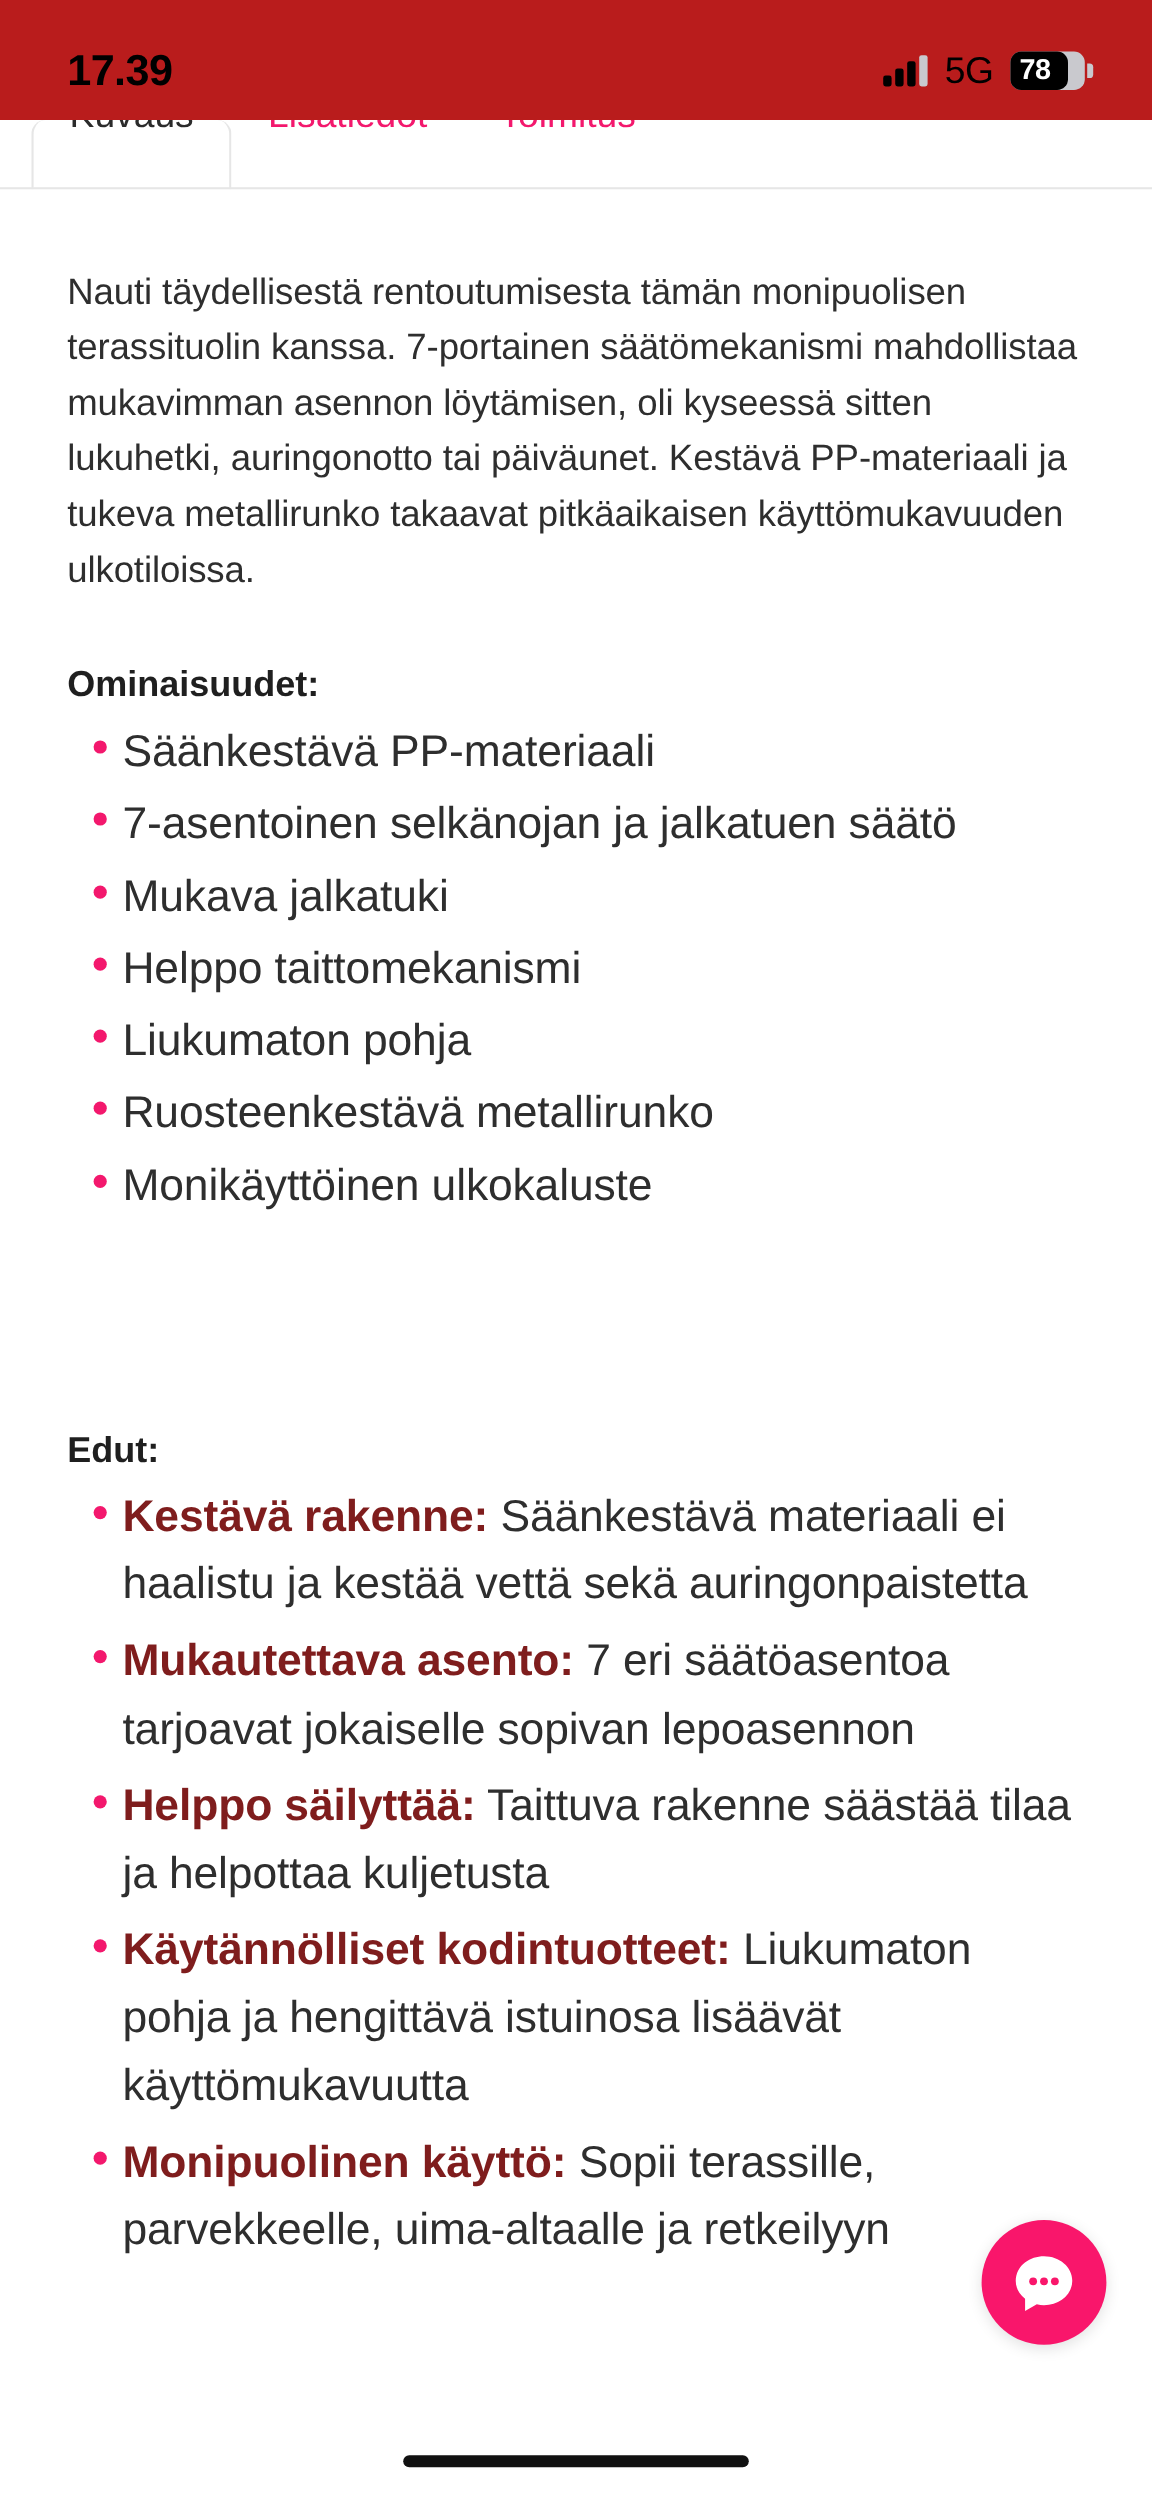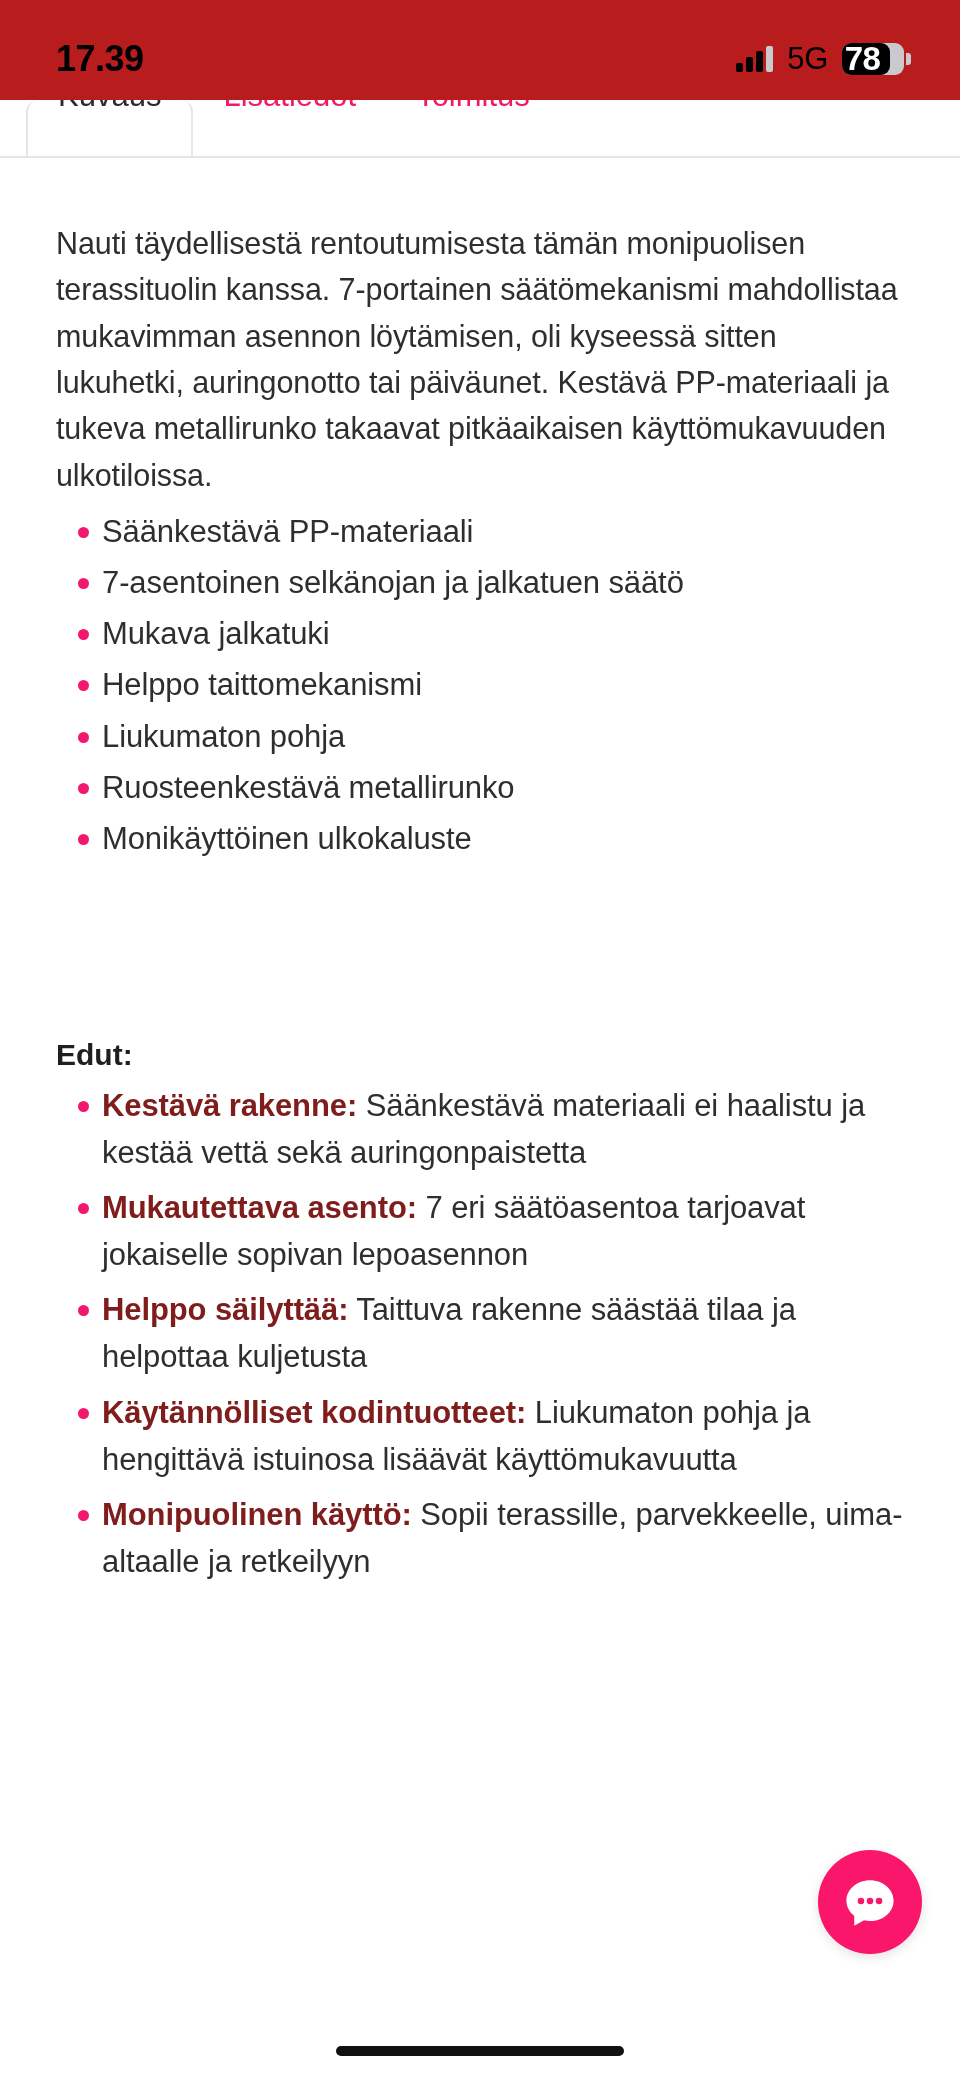--- a/index.html
+++ b/index.html
@@ -46,21 +46,21 @@
   .battery::after {
     content: ""; position: absolute; right: -7px; top: 10px;
     width: 5px; height: 12px; border-radius: 0 3px 3px 0; background: #c9c9ce;
   }
   .battery .fill {
     position: absolute; left: 0; top: 0; bottom: 0;
     border-radius: 9px; background: #000;
   }
   .battery .pct {
     position: relative; z-index: 2; color: #fff;
-    font-size: 33px; font-weight: 700;
+    font-size: 24px; font-weight: 700;
     width: 100%; text-align: center; letter-spacing: -0.5px;
     padding-right: 21px;
   }
 
   
   .tabstrip {
     flex: 0 0 58px;
     position: relative;
     display: flex; align-items: flex-start;
     padding-left: 26px;
@@ -104,21 +104,21 @@
     letter-spacing: -0.1px;
   }
   .section-head {
     font-size: 30px; font-weight: 700; color: #1f1f1f;
     margin-top: 56px;
   }
   .blist { list-style: none; margin-top: 10px; }
   .blist li {
     position: relative;
     padding-left: 46px;
-    font-size: 31px;
+    font-size: 37px;
     line-height: 1.52;
     color: #2e2e2e;
     letter-spacing: -0.1px;
     margin-top: 4px;
   }
   .blist li::before {
     content: "";
     position: absolute;
     left: 22px; top: 19px;
     width: 11px; height: 11px;
@@ -214,20 +214,21 @@
     <div class="tab inactive">
       <span class="lbl">Toimitus</span>
     </div>
     <div class="tab-underline"></div>
   </div>
 
   <div class="content">
 
     <p class="para">Nauti täydellisestä rentoutumisesta tämän monipuolisen terassituolin kanssa. 7-portainen säätömekanismi mahdollistaa mukavimman asennon löytämisen, oli kyseessä sitten lukuhetki, auringonotto tai päiväunet. Kestävä PP-materiaali ja tukeva metallirunko takaavat pitkäaikaisen käyttömukavuuden ulkotiloissa.</p>
 
+    <div class="section-head">Ominaisuudet:</div>
     <ul class="blist" id="features-list">
         <li>Säänkestävä PP-materiaali</li>
         <li>7-asentoinen selkänojan ja jalkatuen säätö</li>
         <li>Mukava jalkatuki</li>
         <li>Helppo taittomekanismi</li>
         <li>Liukumaton pohja</li>
         <li>Ruosteenkestävä metallirunko</li>
         <li>Monikäyttöinen ulkokaluste</li>
       </ul>
 

